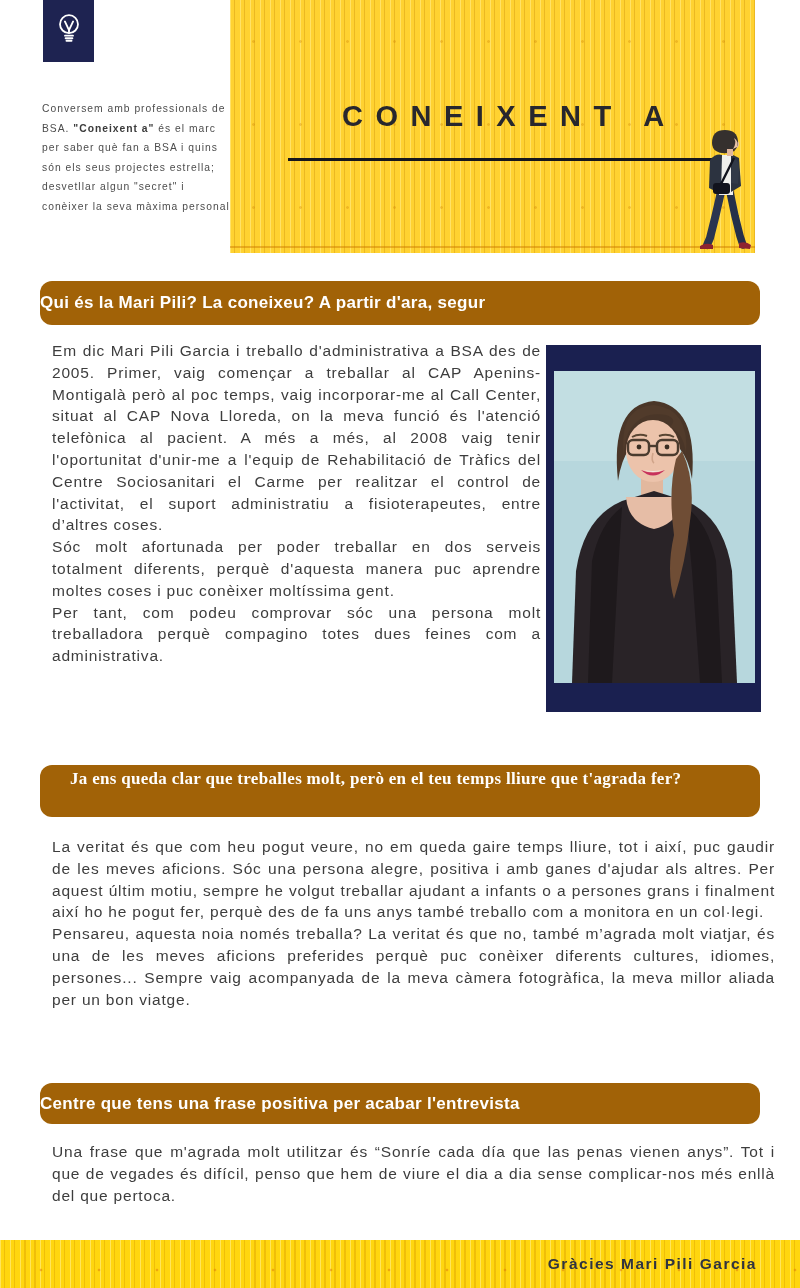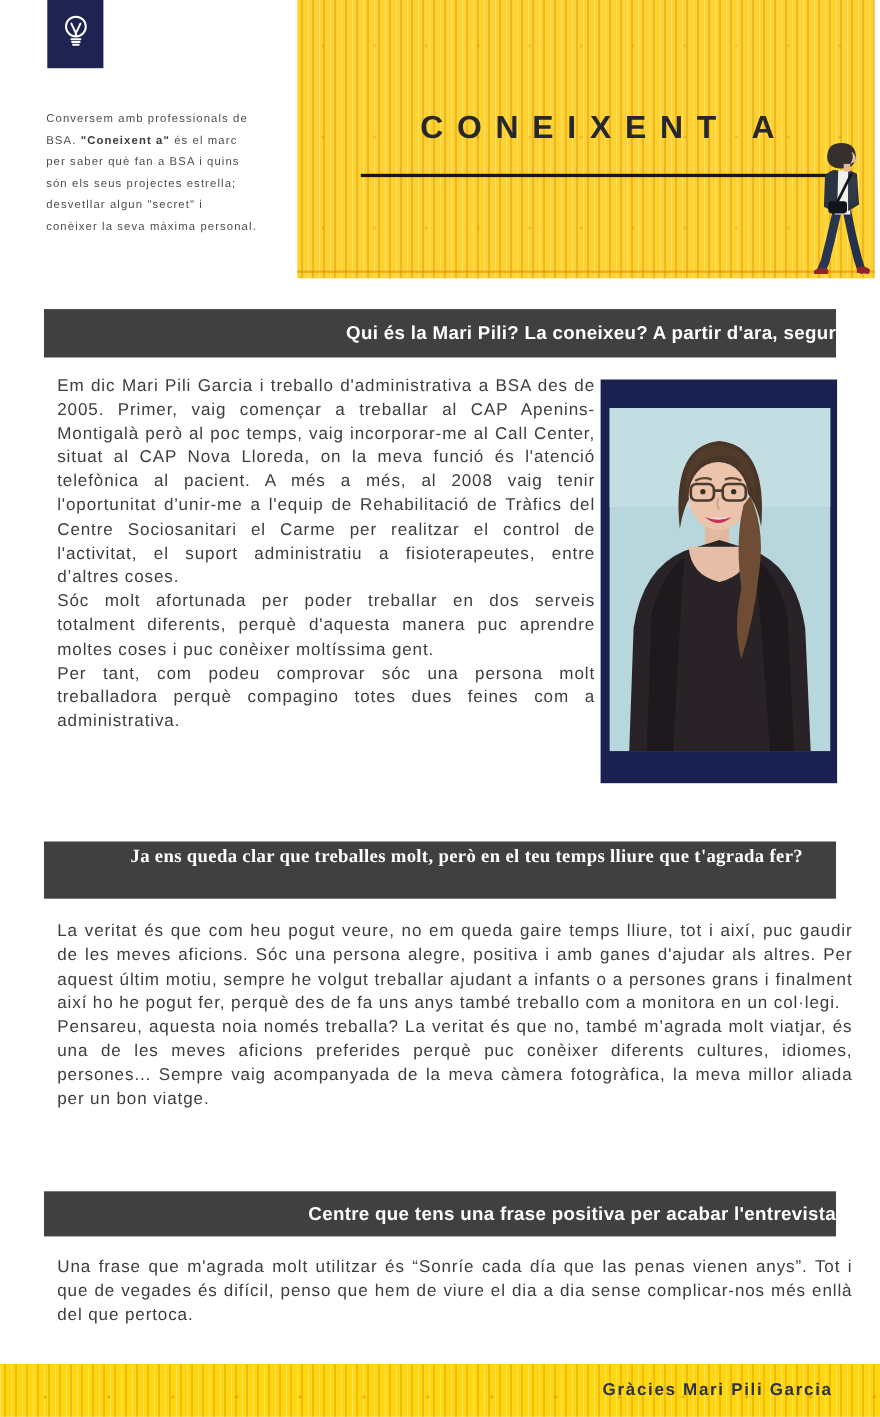--- a/index.html
+++ b/index.html
@@ -37,21 +37,20 @@
   .corrugated {
     background-color:#ffd231;
     background-image:
       radial-gradient(circle, rgba(200,120,0,0.30) 1px, rgba(0,0,0,0) 1.7px),
       repeating-linear-gradient(90deg,
         rgba(255,242,160,0.50) 0px, rgba(255,242,160,0.50) 1px,
         rgba(0,0,0,0) 1px, rgba(0,0,0,0) 4px,
         rgba(201,138,8,0.36) 4px, rgba(201,138,8,0.36) 5.5px,
         rgba(0,0,0,0) 5.5px, rgba(0,0,0,0) 10px);
     background-size:47px 83px, auto;
-    margin-left:40px;
   }
   #hero-title {
     position:absolute; left:112px; top:100px;
     font-size:29px; font-weight:800; letter-spacing:12.5px;
     color:#27272e; white-space:nowrap;
   }
   #hero-underline {
     position:absolute; left:58px; top:158px; width:424px; height:3px;
     background:#17171c;
   }
@@ -62,23 +61,24 @@
   }
   #hero-groundline {
     position:absolute; left:0; right:0; bottom:5px; height:2px;
     background:rgba(205,120,0,0.45);
   }
   #walker { position:absolute; left:464px; bottom:1px; width:64px; height:124px; }
 
   
   .q-banner {
     left:40px; width:720px;
-    background:#404040; color:#ffffff;
-    font-weight:bold; font-size:17px; text-align:right;
+    background:#a16207; color:#ffffff;
+    font-weight:bold; font-size:17px; text-align:left;
     letter-spacing:0.3px;
+    border-radius:12px;
   }
   #q1 { top:281px; height:44px; line-height:44px; }
   #q2 { top:765px; height:52px; line-height:24px; padding:2px 30px 14px 30px;font-family:Liberation Serif, serif; }
   #q3 { top:1083px; height:41px; line-height:41px; }
 
   
   .answer { color:#3d3d3d;margin-left:12px; }
   .answer p {
     margin:0; text-align:justify;
     font-size:15.5px; line-height:21.8px; letter-spacing:0.8px;

